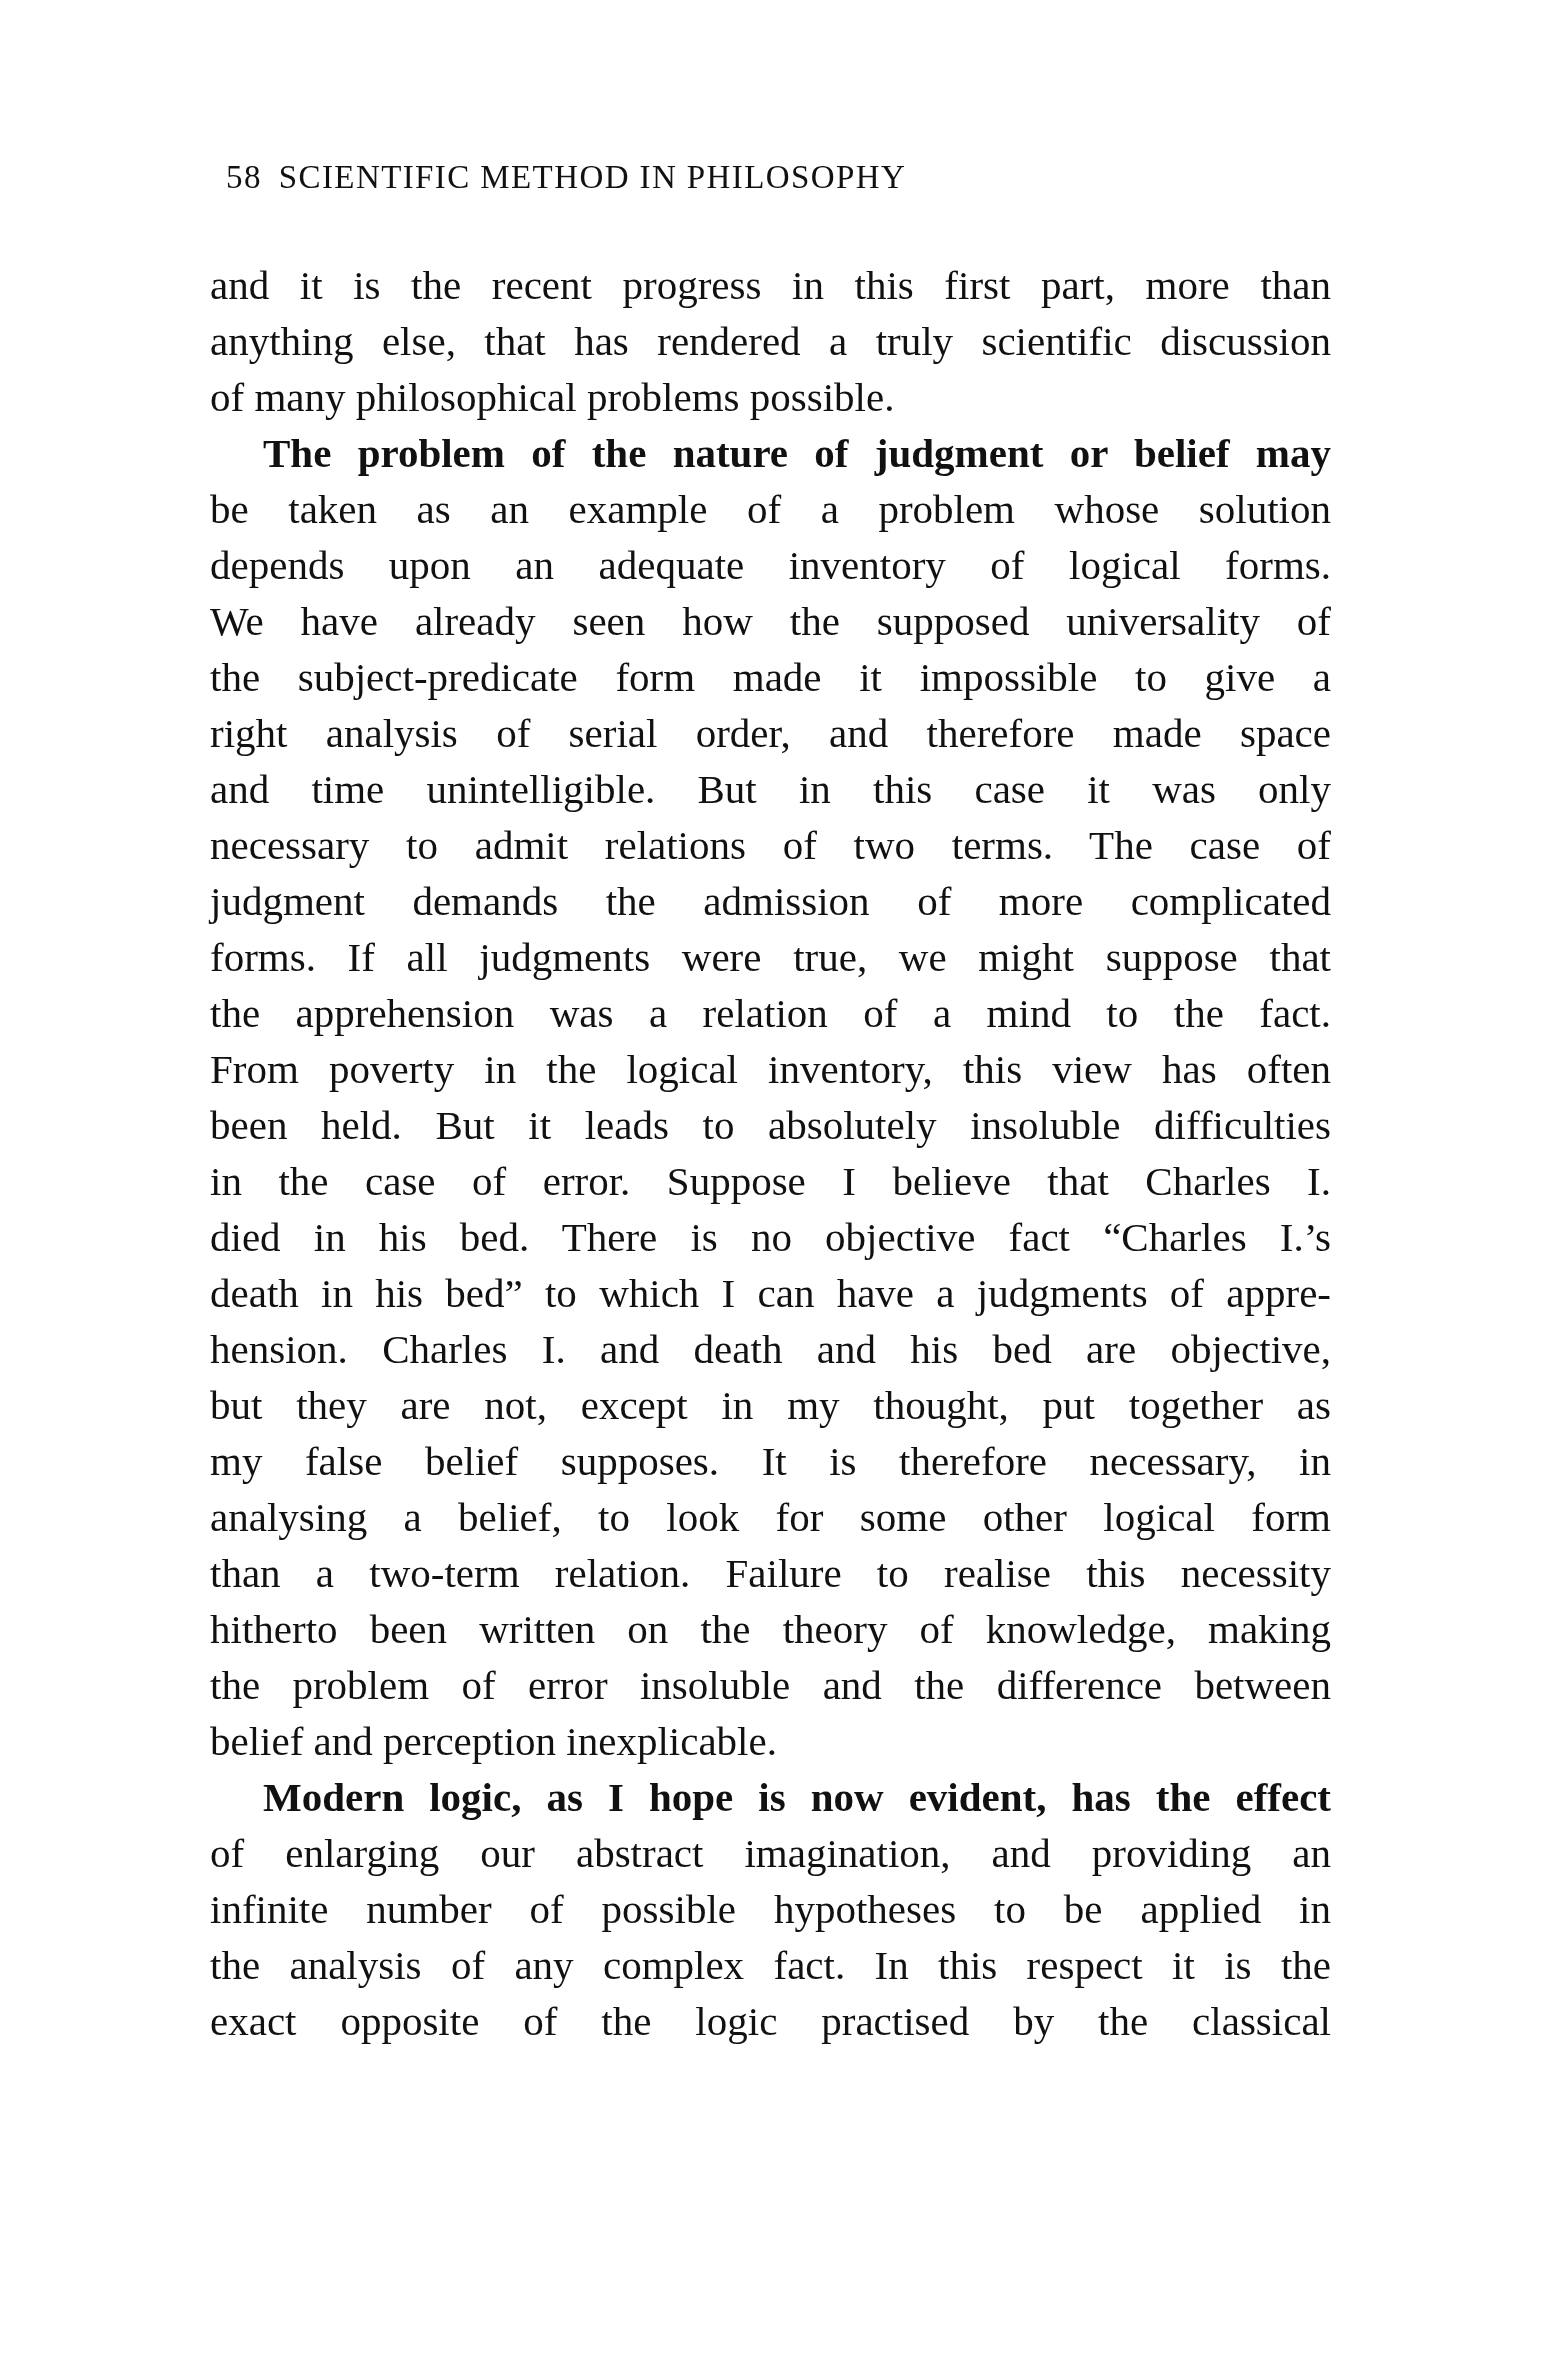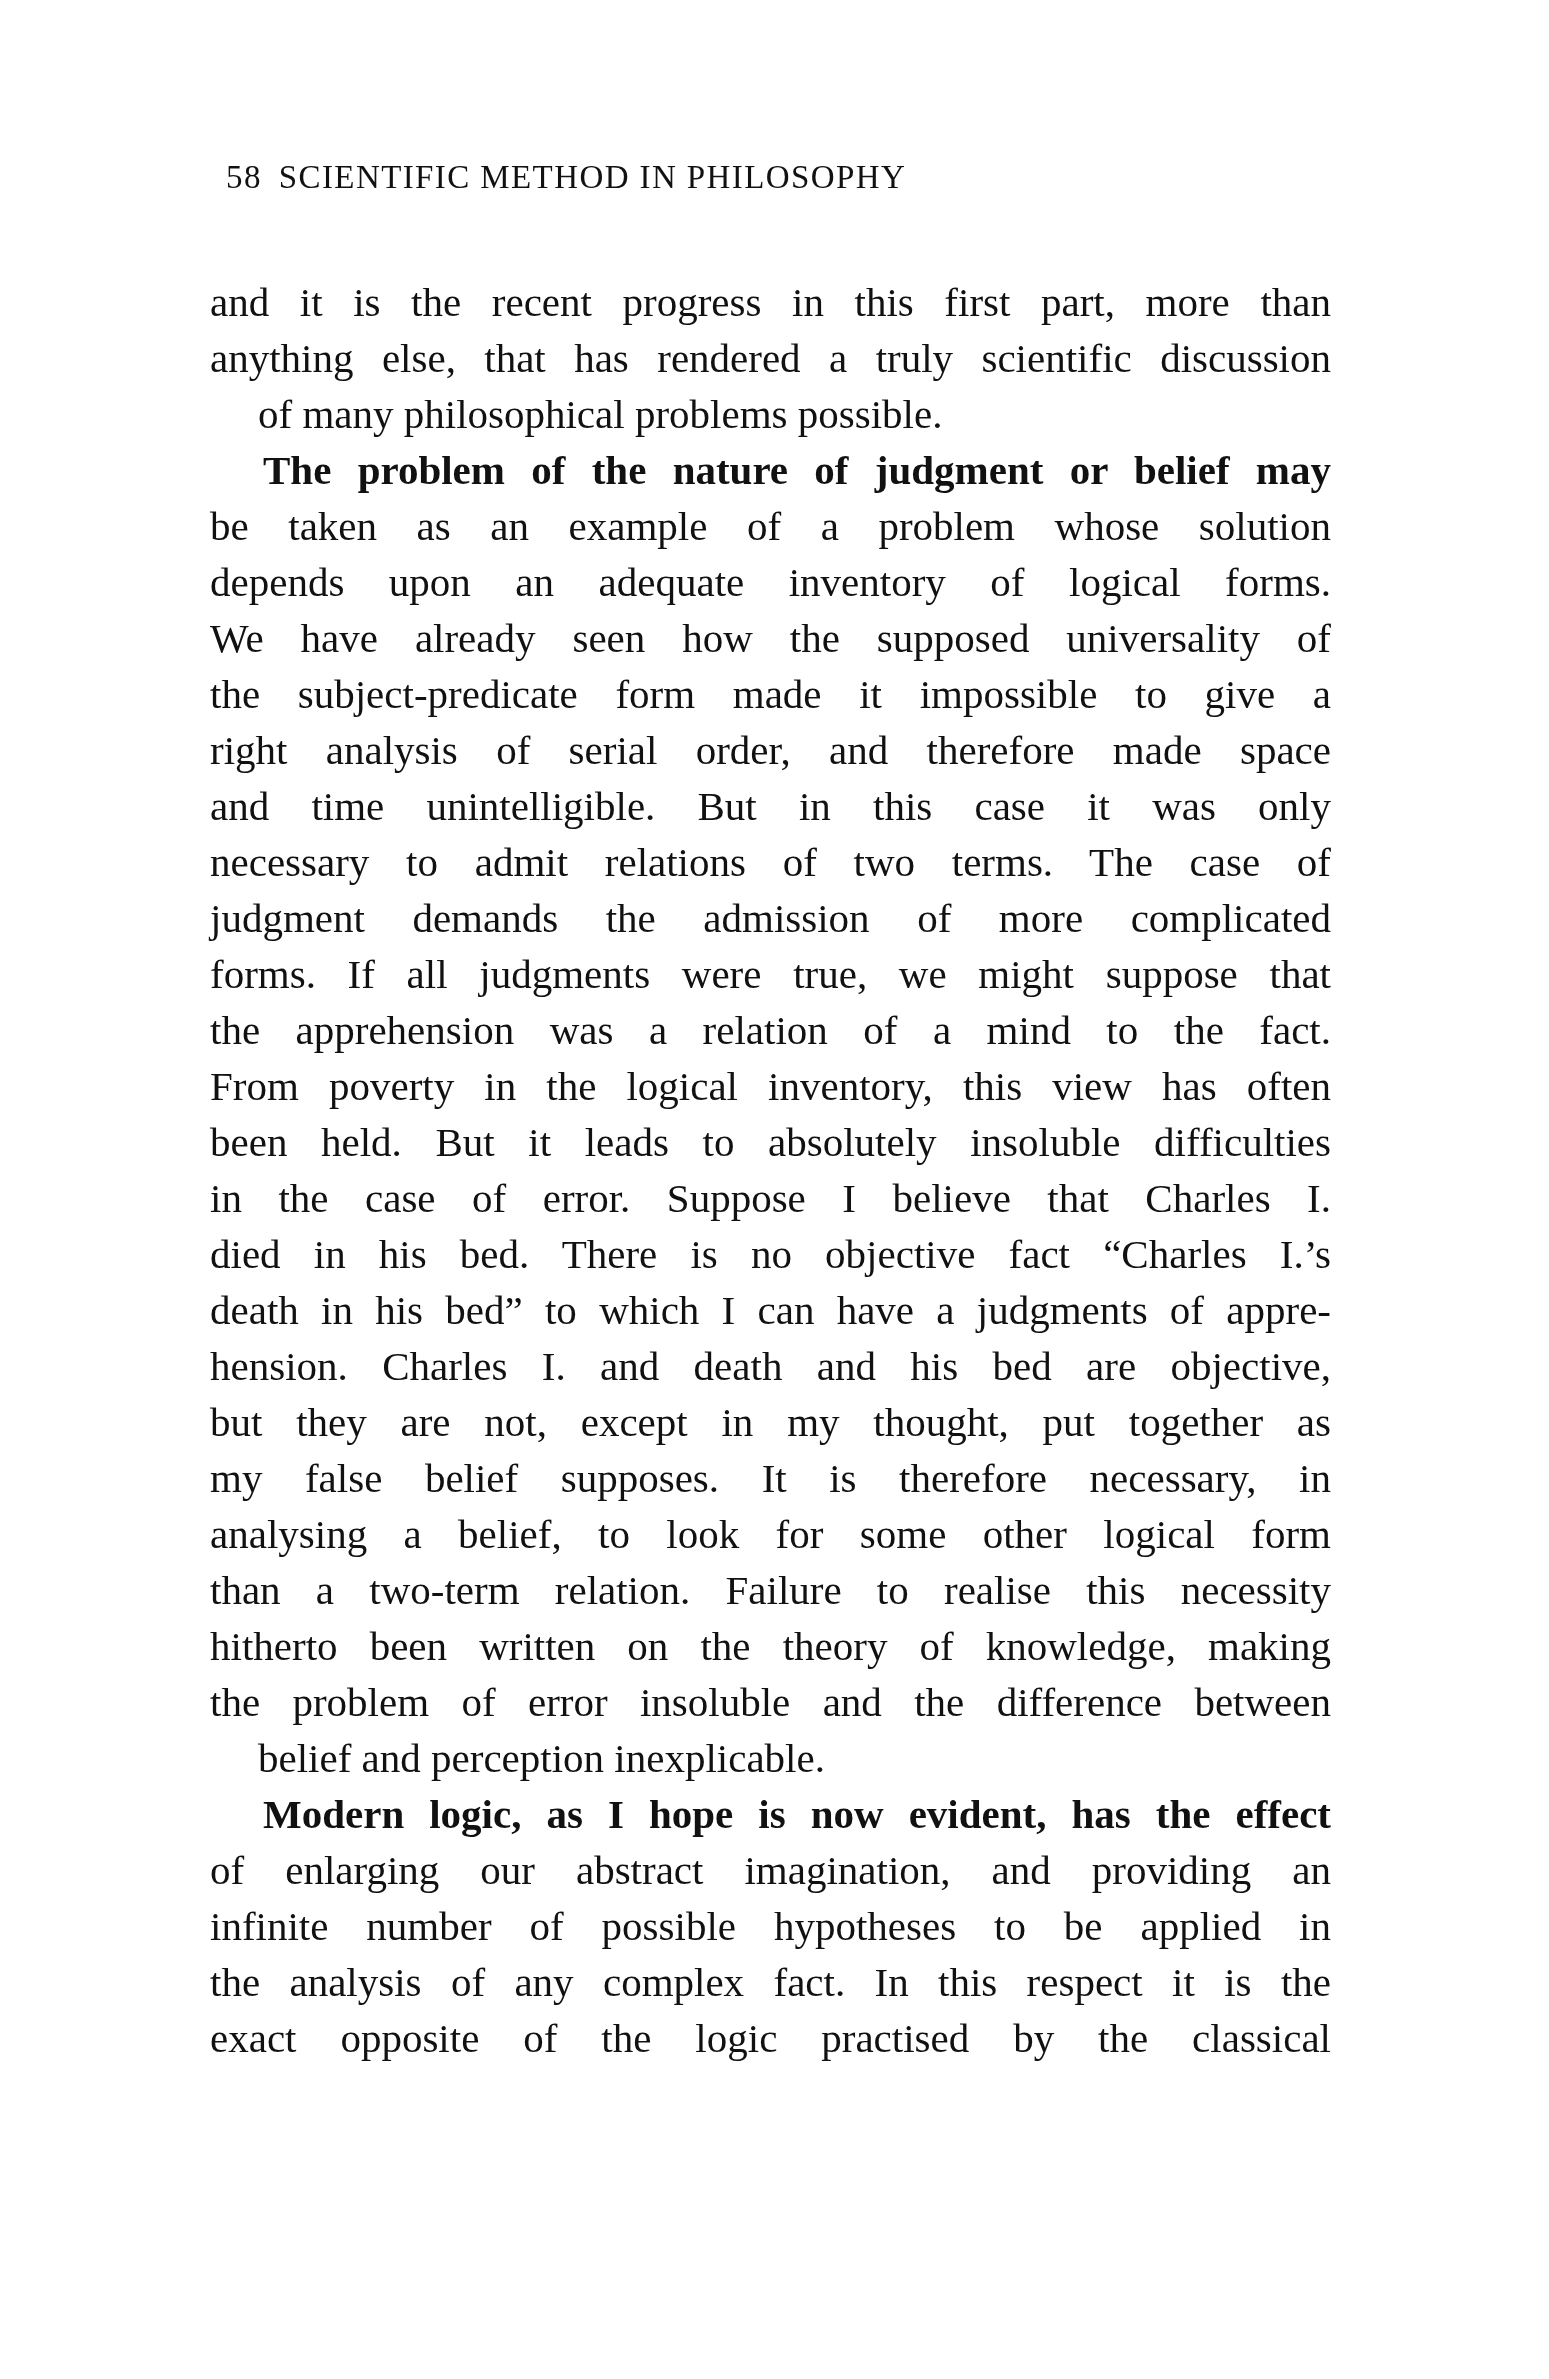--- a/index.html
+++ b/index.html
@@ -28,36 +28,35 @@
       width: 1121px;
       font-size: 33px;
       letter-spacing: 1.4px;
       white-space: nowrap;
     }
     .running-head .page-number {
       margin-right: 17px;
     }
     .body-text {
       position: absolute;
-      top: 274px;
+      top: 257px;
       left: 0;
       width: 1121px;
     }
     .line {
       display: block;
       height: 56px;
       line-height: 56px;
       font-size: 41px;
       white-space: nowrap;
       text-align: justify;
       text-align-last: justify;
     }
     .line.last {
       text-align-last: left;
-      margin-left: 48px;
     }
     .line.indent {
       padding-left: 53px;
       font-weight: bold;
     }
     .line em {
       font-style: italic;
     }
   </style>
 </head>

